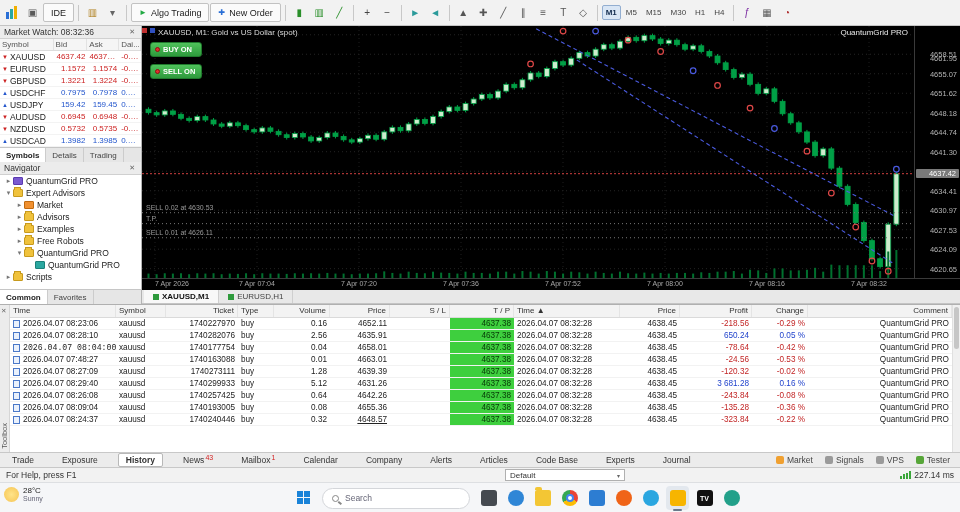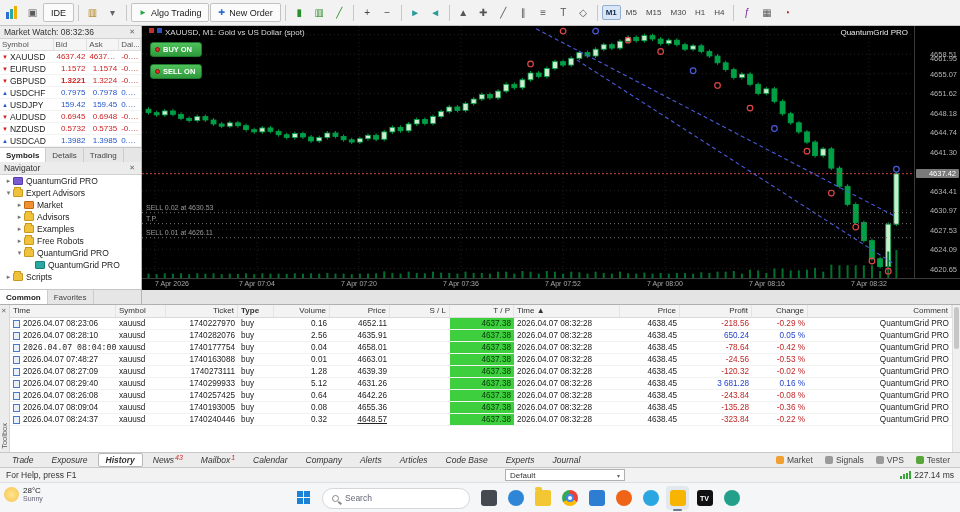--- a/index.html
+++ b/index.html
@@ -50,21 +50,21 @@
   .nav-folder::before { content:""; position:absolute; left:0; top:-3px; width:5px; height:2px;
     background:#f0c23c; border:1px solid #c79a1e; border-bottom:none; }
   .nav-package { background:#7a5ad0; border:1px solid #5a3ab0; }
   .nav-ea { background:#2aa7a0; border:1px solid #1b807a; }
   .nav-market { background:#f09030; border:1px solid #c06a10; }
 
   
   #chart-wrap { position:absolute; left:142px; top:26px; width:818px; height:264px; background:#000; }
   #chart-plot { position:absolute; left:0; top:0; width:772px; height:252px; overflow:hidden; }
   #chart-svg { position:absolute; left:0; top:0; }
-  #chart-title { position:absolute; left:7px; top:2px; color:#d8d8d8; font-size:8px; display:flex;
+  #chart-title { position:absolute; left:0; top:2px; color:#d8d8d8; font-size:8px; display:flex;
     gap:3px; align-items:flex-start; z-index:5; }
   #chart-title .sq { width:5px; height:5px; display:inline-block; }
   #chart-watermark { position:absolute; right:6px; top:2px; color:#e8e8e8; font-size:8px; z-index:5; }
   .chart-btn { position:absolute; left:8px; width:52px; height:15px; border-radius:3px;
     background:linear-gradient(#4fc25b,#2e9a3c); border:1px solid #1f7a2c; color:#fff; font-weight:bold;
     font-size:7.5px; display:flex; align-items:center; gap:3px; padding:0 4px; z-index:5; }
   .chart-btn .dot { width:5px; height:5px; border-radius:50%; background:#e03030; border:1px solid #901010; }
   #buy-btn { top:16px; } #sell-btn { top:38px; }
   .order-note { position:absolute; left:4px; color:#9a9a9a; font-size:7px; z-index:4; white-space:nowrap; }
   #price-axis { position:absolute; left:772px; top:0; width:46px; height:252px; border-left:1px solid #3a3a3a; }
@@ -244,21 +244,21 @@
           </div>
           <div class="mw-c mw-bid" style="color: rgb(204, 34, 34);">1.1572</div>
           <div class="mw-c mw-ask" style="color: rgb(204, 34, 34);">1.1574</div>
           <div class="mw-c mw-chg" style="color: rgb(204, 34, 34);">-0.05%</div>
         </div>
         <div class="mw-row">
           <div class="mw-c mw-sym">
             <span class="mw-arrow" style="color: rgb(204, 34, 34);">▼</span>
             <span>GBPUSD</span>
           </div>
-          <div class="mw-c mw-bid" style="color: rgb(204, 34, 34); font-weight: bold;">1.3221</div>
+          <div class="mw-c mw-bid" style="color: rgb(204, 34, 34);">1.3221</div>
           <div class="mw-c mw-ask" style="color: rgb(204, 34, 34);">1.3224</div>
           <div class="mw-c mw-chg" style="color: rgb(204, 34, 34);">-0.05%</div>
         </div>
         <div class="mw-row">
           <div class="mw-c mw-sym">
             <span class="mw-arrow" style="color: rgb(34, 85, 204);">▲</span>
             <span>USDCHF</span>
           </div>
           <div class="mw-c mw-bid" style="color: rgb(34, 85, 204);">0.7975</div>
           <div class="mw-c mw-ask" style="color: rgb(34, 85, 204);">0.7978</div>
@@ -729,31 +729,41 @@
         <div class="ta-label" style="left: 0px;">7 Apr 2026</div>
         <div class="ta-label" style="left: 85px;">7 Apr 07:04</div>
         <div class="ta-label" style="left: 187px;">7 Apr 07:20</div>
         <div class="ta-label" style="left: 289px;">7 Apr 07:36</div>
         <div class="ta-label" style="left: 391px;">7 Apr 07:52</div>
         <div class="ta-label" style="left: 493px;">7 Apr 08:00</div>
         <div class="ta-label" style="left: 595px;">7 Apr 08:16</div>
         <div class="ta-label" style="left: 697px;">7 Apr 08:32</div>
       </div>
   </div>
+  <div id="chart-tabs">
+      <div class="chart-tab active">
+        <span class="ci"></span>
+        <span>XAUUSD,M1</span>
+      </div>
+      <div class="chart-tab">
+        <span class="ci"></span>
+        <span>EURUSD,H1</span>
+      </div>
+    </div>
 
   <div id="toolbox">
     <div id="tb-strip">
       <span class="vx">✕</span>
       <span class="vlabel">Toolbox</span>
     </div>
     <div id="hist-header">
         <div class="hc l" style="width: 106px; text-align: left;">Time</div>
         <div class="hc l" style="width: 50px; text-align: left;">Symbol</div>
         <div class="hc r" style="width: 72px; text-align: right;">Ticket</div>
-        <div class="hc l" style="width: 36px; text-align: left; font-weight: bold;">Type</div>
+        <div class="hc l" style="width: 36px; text-align: left;">Type</div>
         <div class="hc r" style="width: 56px; text-align: right;">Volume</div>
         <div class="hc r" style="width: 60px; text-align: right;">Price</div>
         <div class="hc r" style="width: 60px; text-align: right;">S / L</div>
         <div class="hc r" style="width: 64px; text-align: right;">T / P</div>
         <div class="hc l" style="width: 106px; text-align: left;">Time ▲</div>
         <div class="hc r" style="width: 60px; text-align: right;">Price</div>
         <div class="hc r" style="width: 72px; text-align: right;">Profit</div>
         <div class="hc r" style="width: 56px; text-align: right;">Change</div>
         <div class="hc r" style="width: 144px; text-align: right;">Comment</div>
       </div>
@@ -920,21 +930,21 @@
           <div class="hcell r" style="width: 56px; color: rgb(194, 37, 37);">-0.22 %</div>
           <div class="hcell r" style="width: 144px;">QuantumGrid PRO</div>
         </div>
       </div>
     <div id="tb-scroll">
         <div class="thumb"></div>
       </div>
   </div>
 
   <div id="tb-tabs">
-    <div style="display:flex;gap:2px;font-style:italic;" id="tb-tabs-left">
+    <div style="display:flex;gap:12px;" id="tb-tabs-left">
         <div class="bt-tab">
           <span>Trade</span>
         </div>
         <div class="bt-tab">
           <span>Exposure</span>
         </div>
         <div class="bt-tab active">
           <span>History</span>
         </div>
         <div class="bt-tab">

